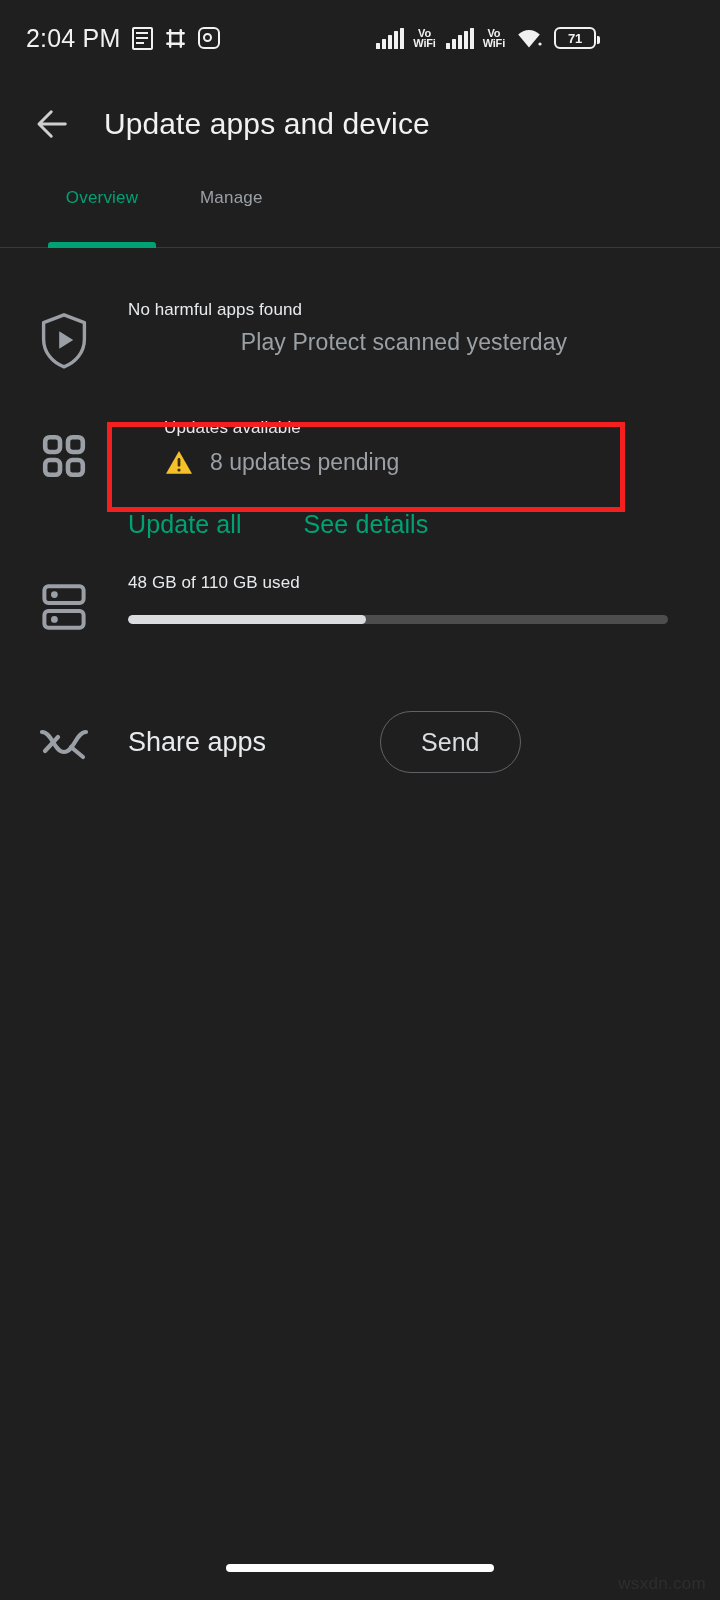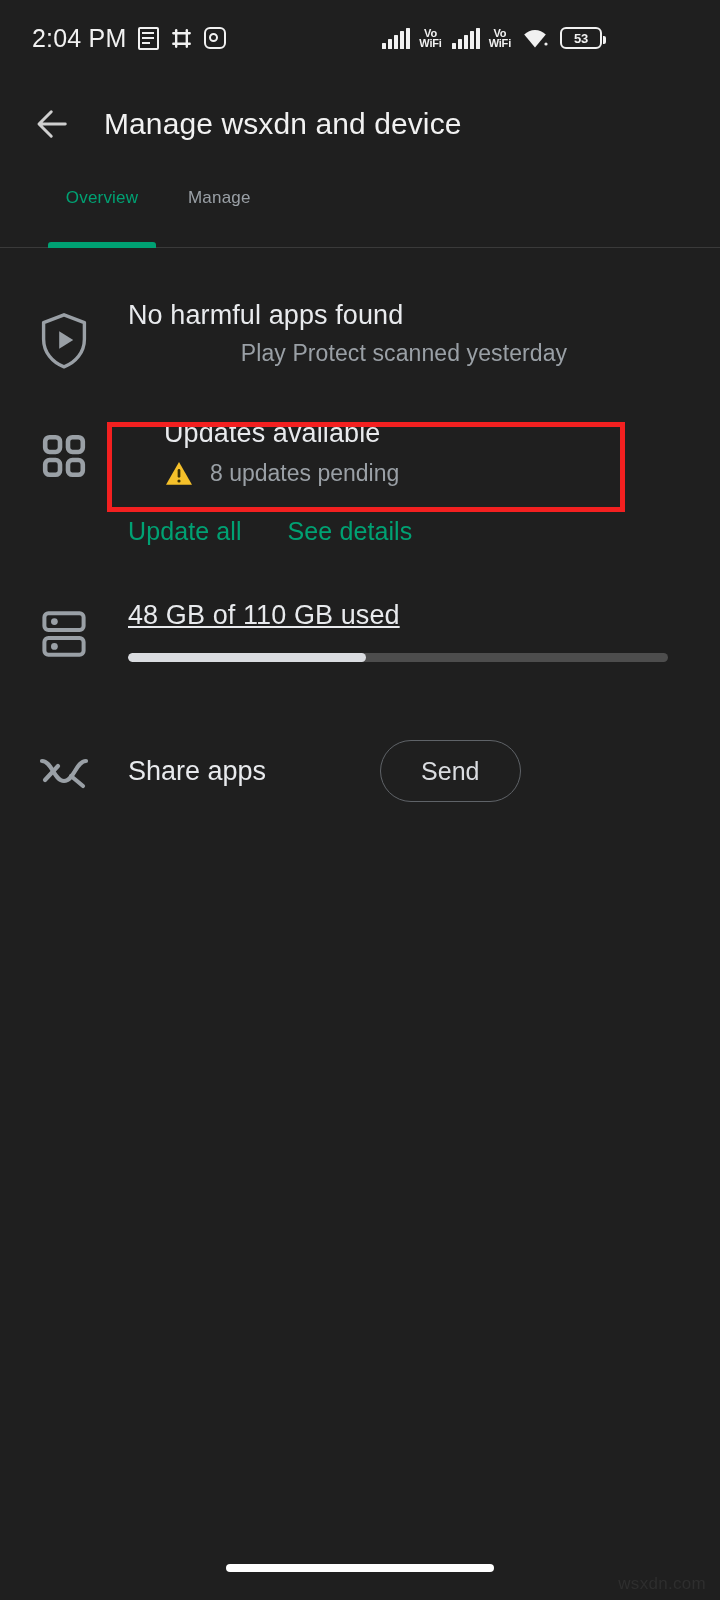--- a/index.html
+++ b/index.html
@@ -14,21 +14,21 @@
     position: relative;
     width: 720px;
     height: 1600px;
     background: #1f1f1f;
     color: #e8eaed;
   }
 
   
   .statusbar {
     position: absolute;
-    top: 0; left: 6px;
+    top: 0; left: 0;
     width: 620px; height: 76px;
     display: flex;
     align-items: center;
     justify-content: space-between;
     padding: 0 24px 0 26px;
   }
   .sb-left { display: flex; align-items: center; gap: 11px; }
   .sb-clock {
     font-size: 25px;
     font-weight: 500;
@@ -134,35 +134,35 @@
   .tab.inactive .tab-label { color: #9aa0a6; }
   .tab.active::after {
     content: "";
     position: absolute;
     left: 0; right: 0; bottom: 0;
     height: 6px;
     background: #00a173;
     border-radius: 3px 3px 0 0;
   }
   #tab-overview { margin-left: 48px; width: 108px; justify-content: center; }
-  #tab-manage { margin-left: 32px; }
+  #tab-manage { margin-left: 44px; }
 
   
   .content { position: absolute; top: 248px; left: 0; width: 720px; }
 
   .row { position: relative; display: flex; }
   .row-ico {
     width: 128px;
     display: flex; justify-content: center;
     flex: 0 0 128px;
   }
   .row-body { flex: 1; padding-right: 40px; }
 
   .row-title {
-    font-size: 27px; color: #e8eaed; font-weight: 400; letter-spacing: .1px;
+    font-size: 17px; color: #e8eaed; font-weight: 400; letter-spacing: .1px;
   }
   .row-sub {
     font-size: 23px; color: #9aa0a6; margin-top: 9px; letter-spacing: .1px; text-align: center;
   }
 
   
   #row-protect { margin-top: 52px; }
   #row-protect .row-ico { padding-top: 12px; }
 
   
@@ -172,28 +172,28 @@
   .upd-sub .txt { font-size: 23px; color: #9aa0a6; }
 
   .highlight-box {
     position: absolute;
     left: 107px; top: 4px;
     width: 518px; height: 90px;
     border: 5px solid #f32020;
     pointer-events: none;
   }
 
-  .link-row { display: flex; margin-top: 30px; padding-left: 128px; gap: 46px; }
+  .link-row { display: flex; margin-top: 30px; padding-left: 128px; gap: 62px; }
   .link {
     font-size: 25px; color: #00a173; font-weight: 500;
     letter-spacing: .1px; cursor: pointer;
   }
 
   
-  #row-storage { margin-top: 54px; text-decoration: underline; }
+  #row-storage { margin-top: 34px; }
   #row-storage .row-ico { padding-top: 8px; }
   .storage-bar {
     margin-top: 22px;
     width: 540px; height: 9px;
     background: #4d4d4d; border-radius: 5px;
     overflow: hidden;
   }
   .storage-fill { height: 100%; background: #dadce0; border-radius: 5px; }
 
   
@@ -283,32 +283,32 @@
       </div>
       <div class="vowifi">
         <span>Vo</span>
         <span>WiFi</span>
       </div>
       <svg class="wifi-ico" viewBox="0 0 28 22">
         <path d="M14 20.5 L3.2 7.6 A15 15 0 0 1 24.8 7.6 Z" fill="#f1f1f1"></path>
         <circle cx="25" cy="17" r="1.6" fill="#f1f1f1"></circle>
       </svg>
       <div class="battery">
-        <b>53</b>
+        <b>71</b>
       </div>
     </div>
   </div>
 
   <div class="appbar">
     <div class="back-btn">
       <svg width="42" height="42" viewBox="0 0 24 24">
         <path d="M19 12 H5 M11 5 L4 12 L11 19" stroke="#cfcfcf" stroke-width="1.7" fill="none" stroke-linecap="round" stroke-linejoin="round"></path>
       </svg>
     </div>
-    <div class="page-title">Manage wsxdn and device</div>
+    <div class="page-title">Update apps and device</div>
   </div>
 
   <div class="tabs">
     <div class="tab active" id="tab-overview">
       <span class="tab-label">Overview</span>
     </div>
     <div class="tab inactive" id="tab-manage">
       <span class="tab-label">Manage</span>
     </div>
   </div>

